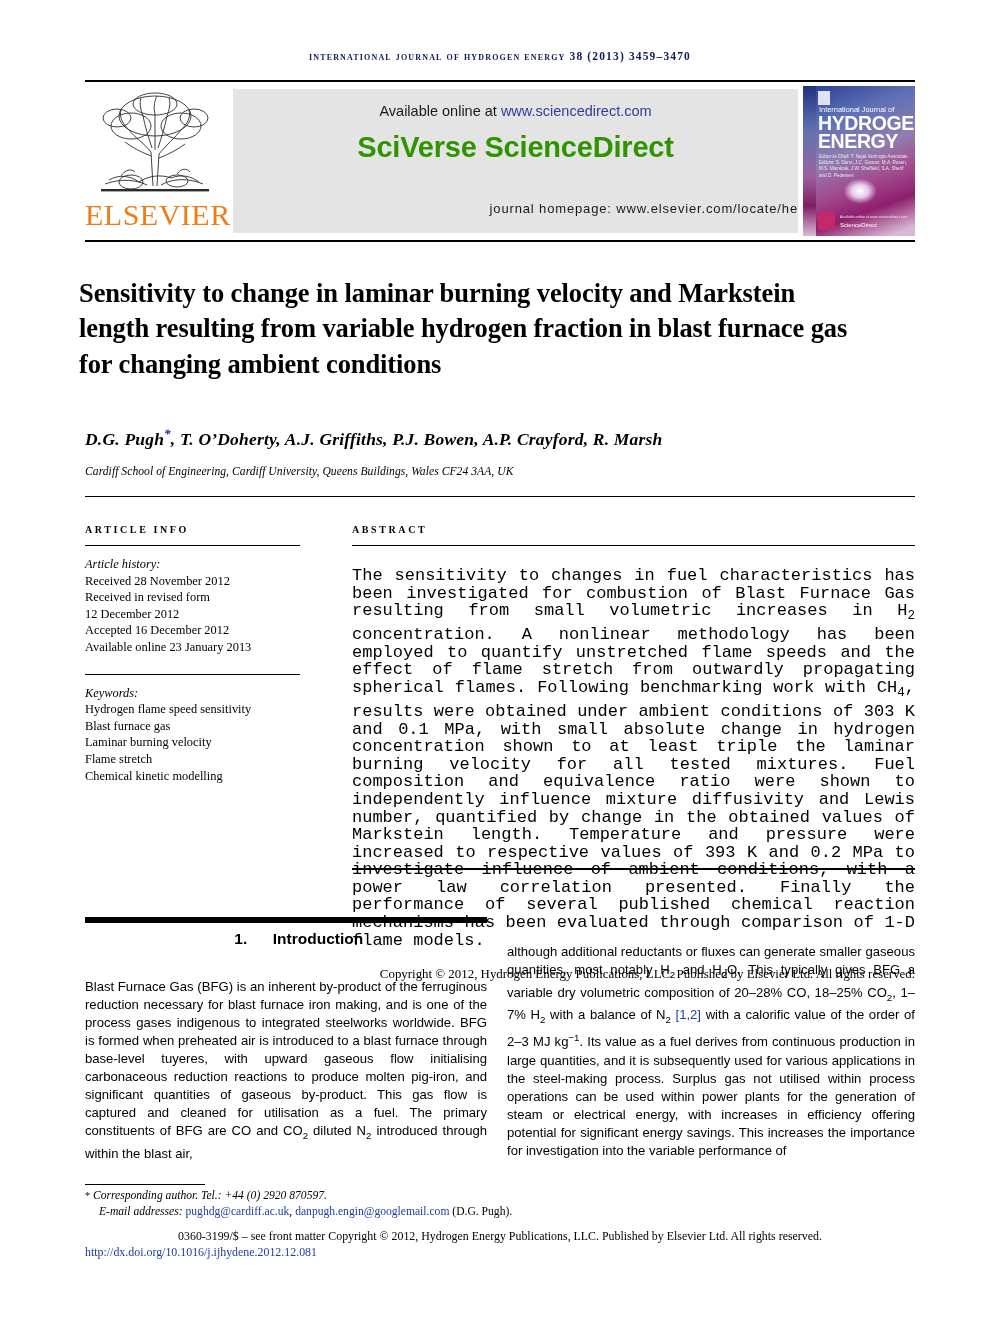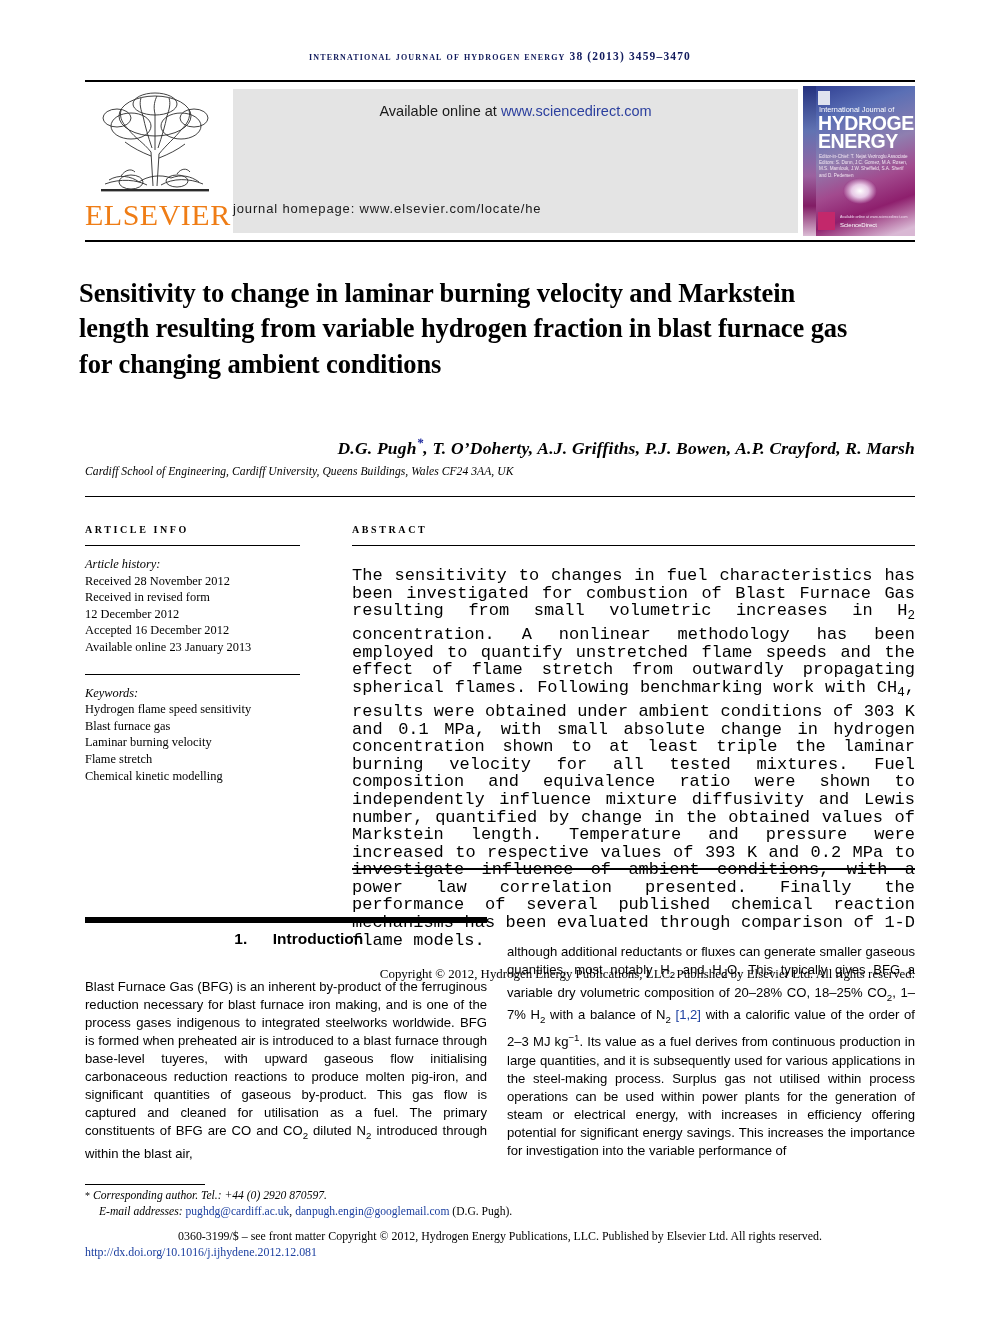--- a/index.html
+++ b/index.html
@@ -100,21 +100,21 @@
     font-family: "Liberation Sans", sans-serif;
     font-weight: bold;
     font-size: 29px;
     color: #2e9400;
     letter-spacing: -0.2px;
   }
   .homepage {
     position: absolute;
     left: 0; top: 112px;
     width: 565px;
-    text-align: left;
+    text-align: right;
     font-family: "Liberation Sans", sans-serif;
     font-size: 13px;
     letter-spacing: 0.85px;
     color: #1a1a1a;
   }
 
   .cover {
     position: absolute;
     left: 718px; top: 0px;
     width: 112px;
@@ -215,28 +215,27 @@
     font-weight: bold;
     font-size: 26.5px;
     line-height: 35.5px;
     letter-spacing: -0.1px;
     color: #000;
   }
 
   
   .authors {
     position: absolute;
-    left: 85px; top: 435px;
+    left: 85px; top: 426px;
     width: 830px;
     font-family: "Liberation Serif", serif;
     font-weight: bold;
     font-style: italic;
     font-size: 17.5px;
     letter-spacing: 0.2px;
-    text-align: right;
   }
   .authors sup.star { color: #18249b; font-weight: bold; font-size: 13px; }
   .affil {
     position: absolute;
     left: 85px; top: 465px;
     width: 830px;
     font-family: "Liberation Serif", serif;
     font-style: italic;
     font-size: 11.6px;
     letter-spacing: 0.05px;
@@ -424,20 +423,21 @@
           <path d="M30 86 C34 80 40 78 44 82"></path>
           <path d="M86 84 C90 78 96 78 99 82"></path>
         </g>
         <rect x="10" y="99" width="108" height="2.4" fill="#2b2b2b"></rect>
       </svg>
       <div class="elsevier-word">ELSEVIER</div>
     </div>
 
     <div class="sd-banner">
       <div class="avail-line"><span>Available online at </span><span class="url">www.sciencedirect.com</span></div>
+      <div class="sciverse">SciVerse ScienceDirect</div>
       <div class="homepage">journal homepage: www.elsevier.com/locate/he</div>
     </div>
 
     <div class="cover">
       <div class="cover-inner">
         <div class="cover-strip"></div>
         <div class="cover-badge"></div>
         <div class="cover-sub">International Journal of</div>
         <div class="cover-title1">HYDROGEN</div>
         <div class="cover-title2">ENERGY</div>

